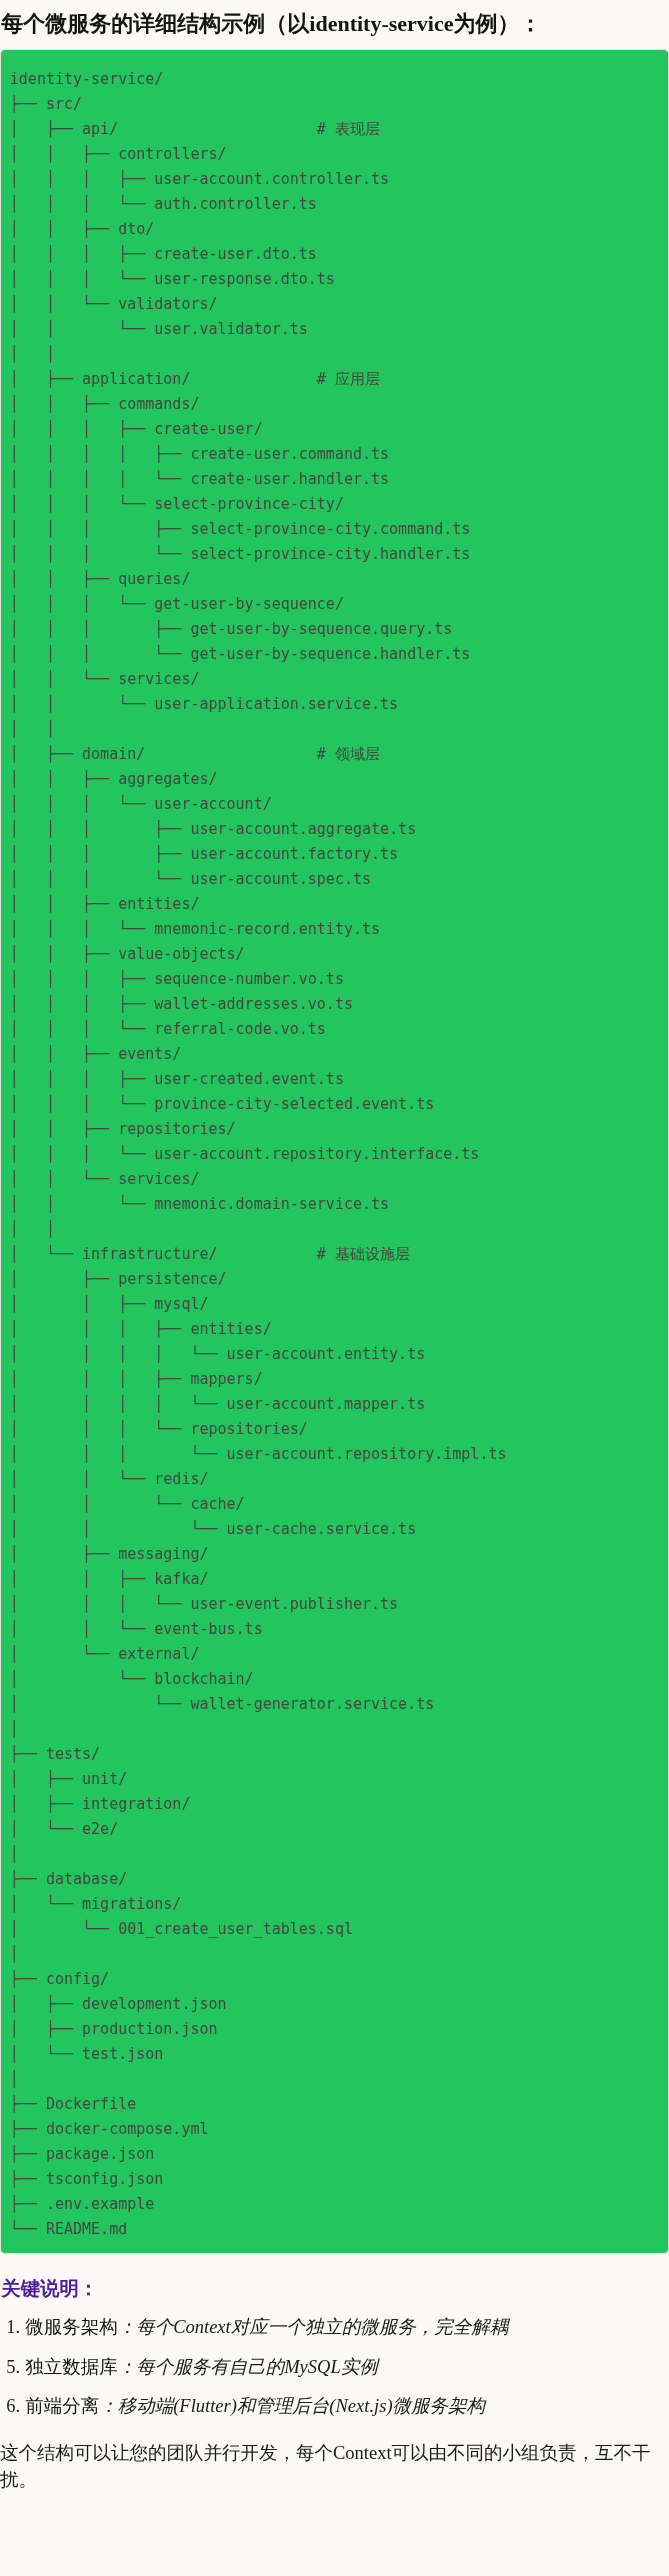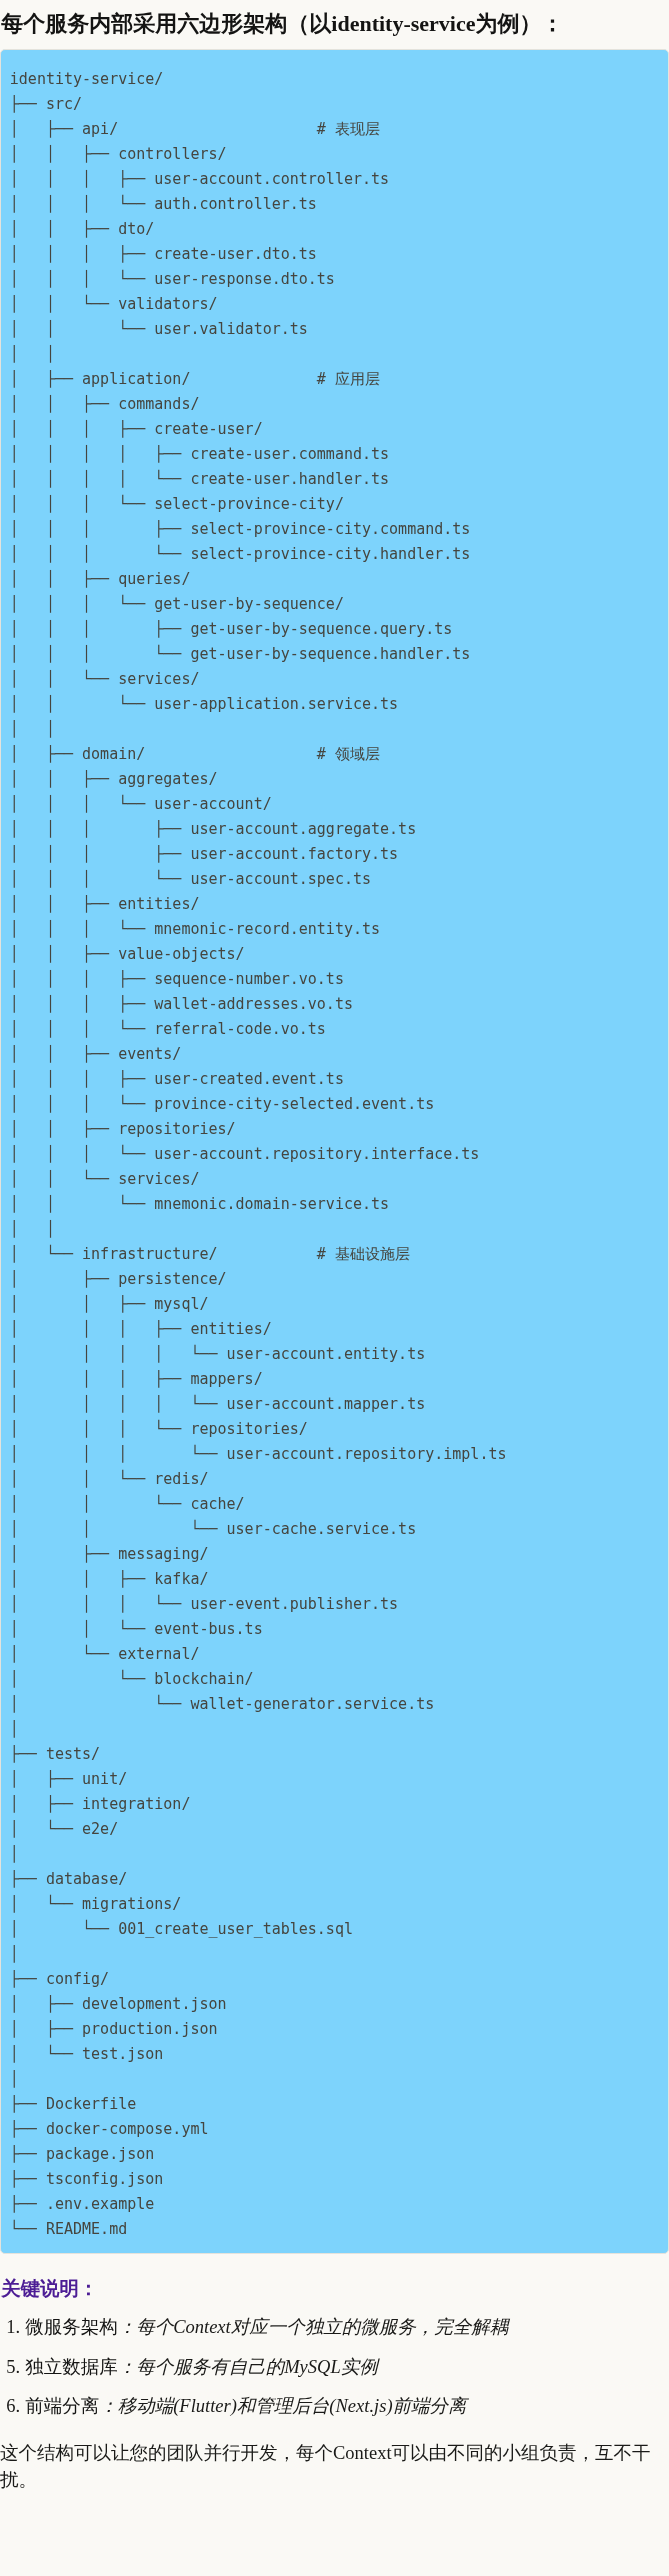--- a/index.html
+++ b/index.html
@@ -16,21 +16,21 @@
     font-size: 22px;
     font-weight: 700;
     line-height: 1.45;
     padding: 0 1.3px;
     margin: 2.5px 0 10px 0;
     color: #141413;
   }
 
   .code-block {
     display: block;
-    background: #7dd3fc;
+    background: #22c55e;
     border: 0.6px solid #e4e3dc;
     border-radius: 5px;
     padding: 16.3px 8.8px 11.3px 8.8px;
     font-family: "DejaVu Sans Mono", "Liberation Mono", monospace;
     font-size: 15px;
     line-height: 25px;
     color: #45453f;
     white-space: pre;
     overflow: hidden;
     margin-top: 10px;
@@ -59,21 +59,21 @@
     line-height: 27.5px;
     margin: 19px 0 0 0;
     color: #1a1a18;
   }
 </style>
 </head>
 <body>
 
 <div class="doc">
 
-  <div class="page-title">每个服务内部采用六边形架构（以identity-service为例）：</div>
+  <div class="page-title">每个微服务的详细结构示例（以identity-service为例）：</div>
 
   <pre class="code-block">identity-service/
 ├── src/
 │   ├── api/                      # 表现层
 │   │   ├── controllers/
 │   │   │   ├── user-account.controller.ts
 │   │   │   └── auth.controller.ts
 │   │   ├── dto/
 │   │   │   ├── create-user.dto.ts
 │   │   │   └── user-response.dto.ts
@@ -163,19 +163,19 @@
   </div>
 
 
 
 
   <div class="note-item">
     <span class="note-num">5.</span><span class="note-term">独立数据库</span><span class="note-desc">：每个服务有自己的MySQL实例</span>
   </div>
 
   <div class="note-item">
-    <span class="note-num">6.</span><span class="note-term">前端分离</span><span class="note-desc">：移动端(Flutter)和管理后台(Next.js)前端分离</span>
+    <span class="note-num">6.</span><span class="note-term">前端分离</span><span class="note-desc">：移动端(Flutter)和管理后台(Next.js)微服务架构</span>
   </div>
 
   <p class="closing-paragraph">这个结构可以让您的团队并行开发，每个Context可以由不同的小组负责，互不干扰。</p>
 
 </div>
 
 
 </body></html>

